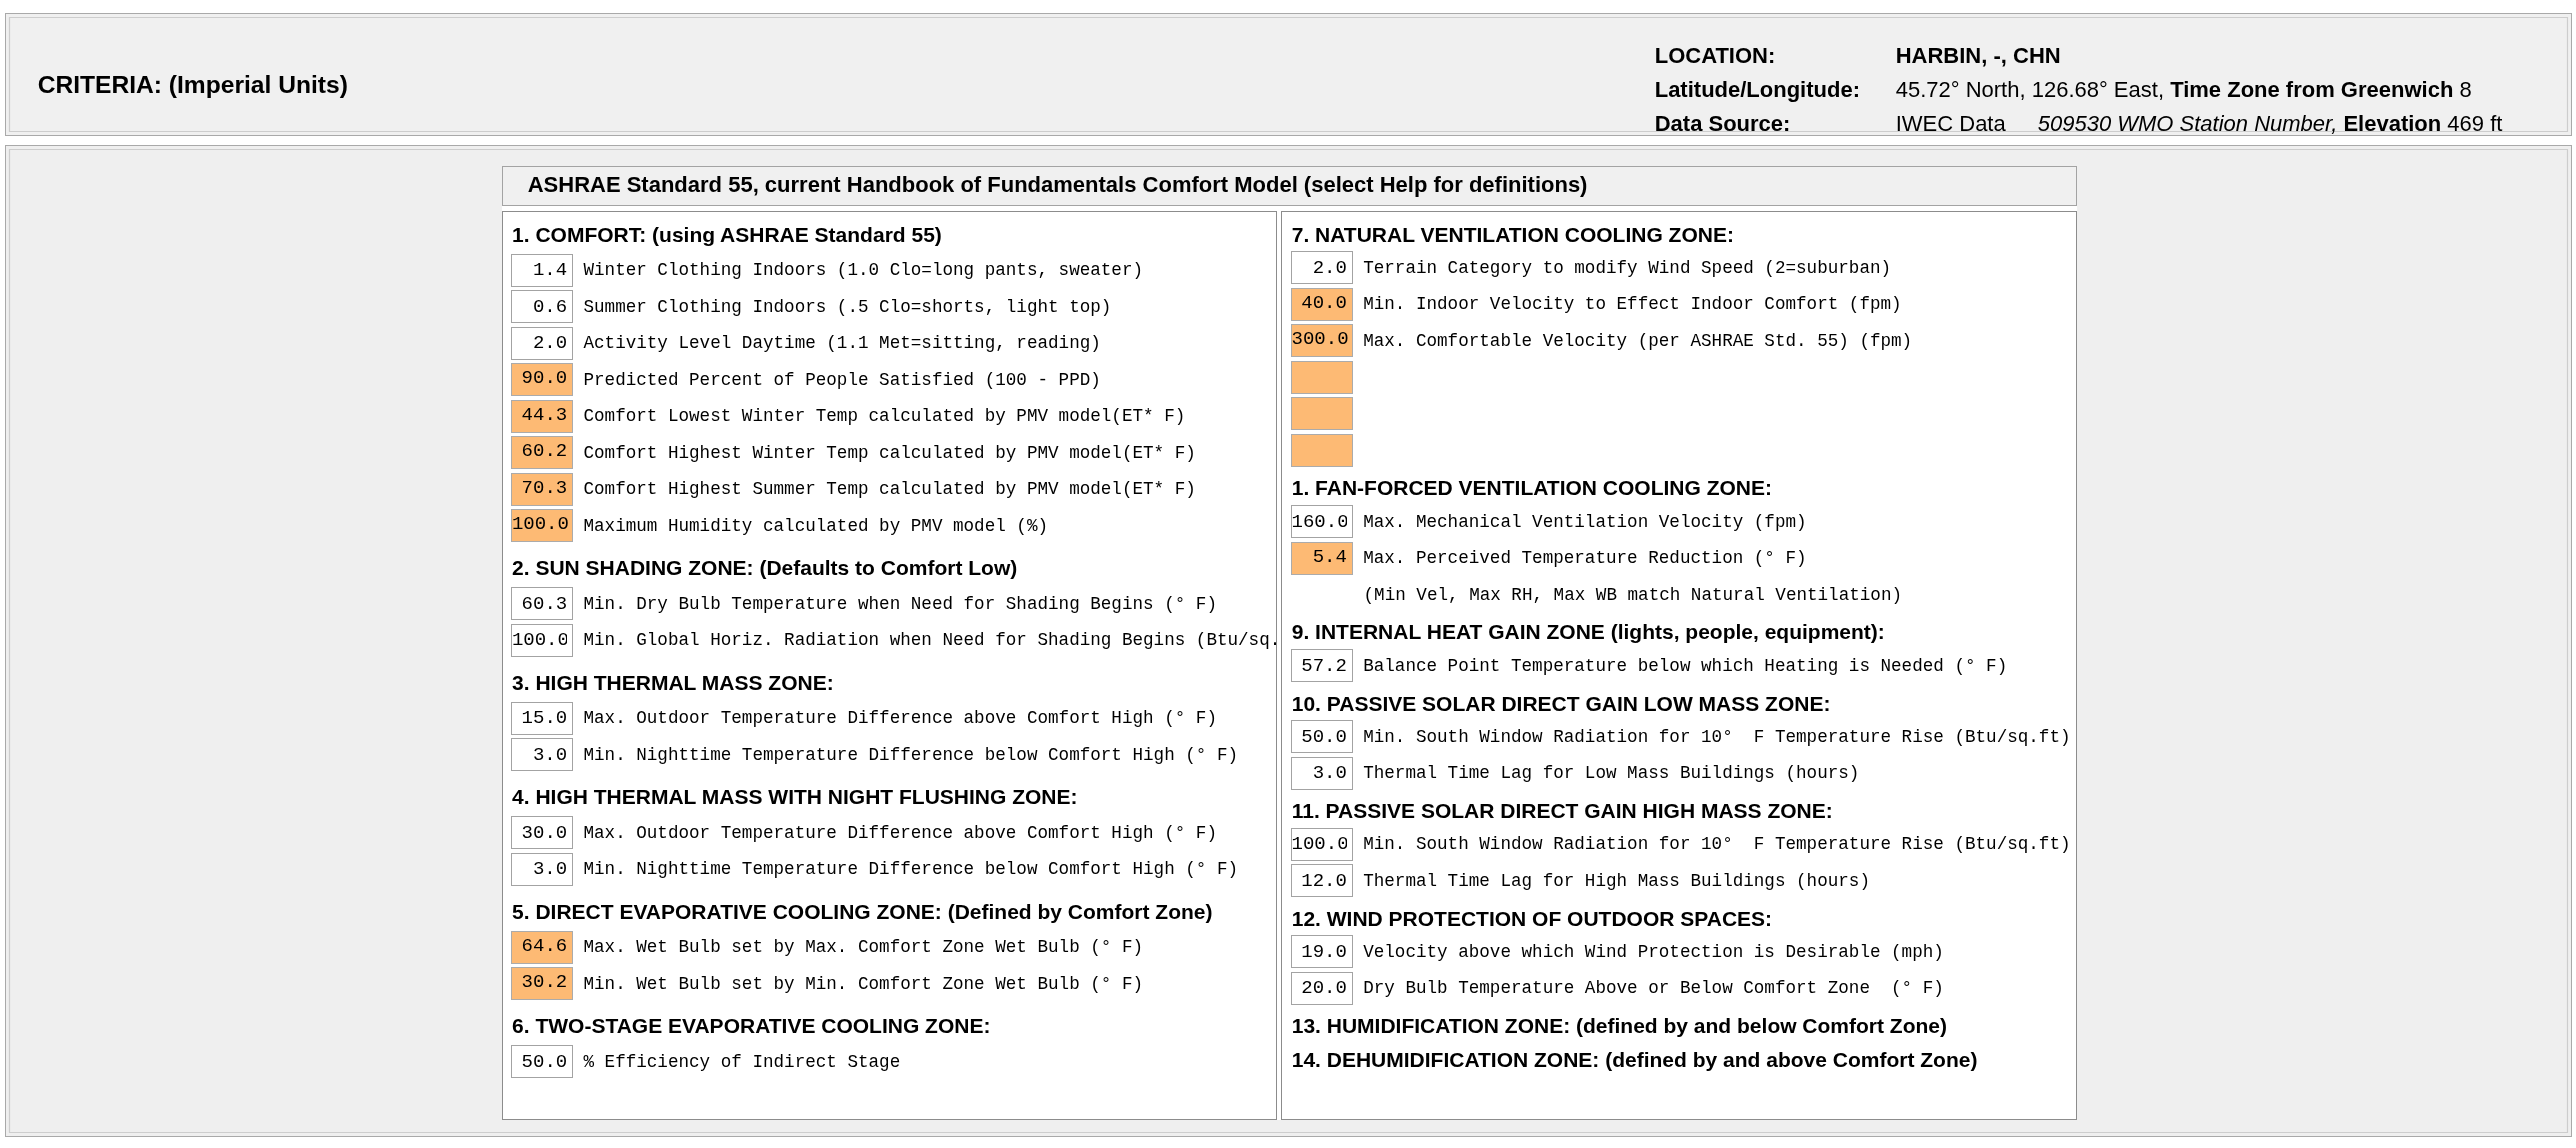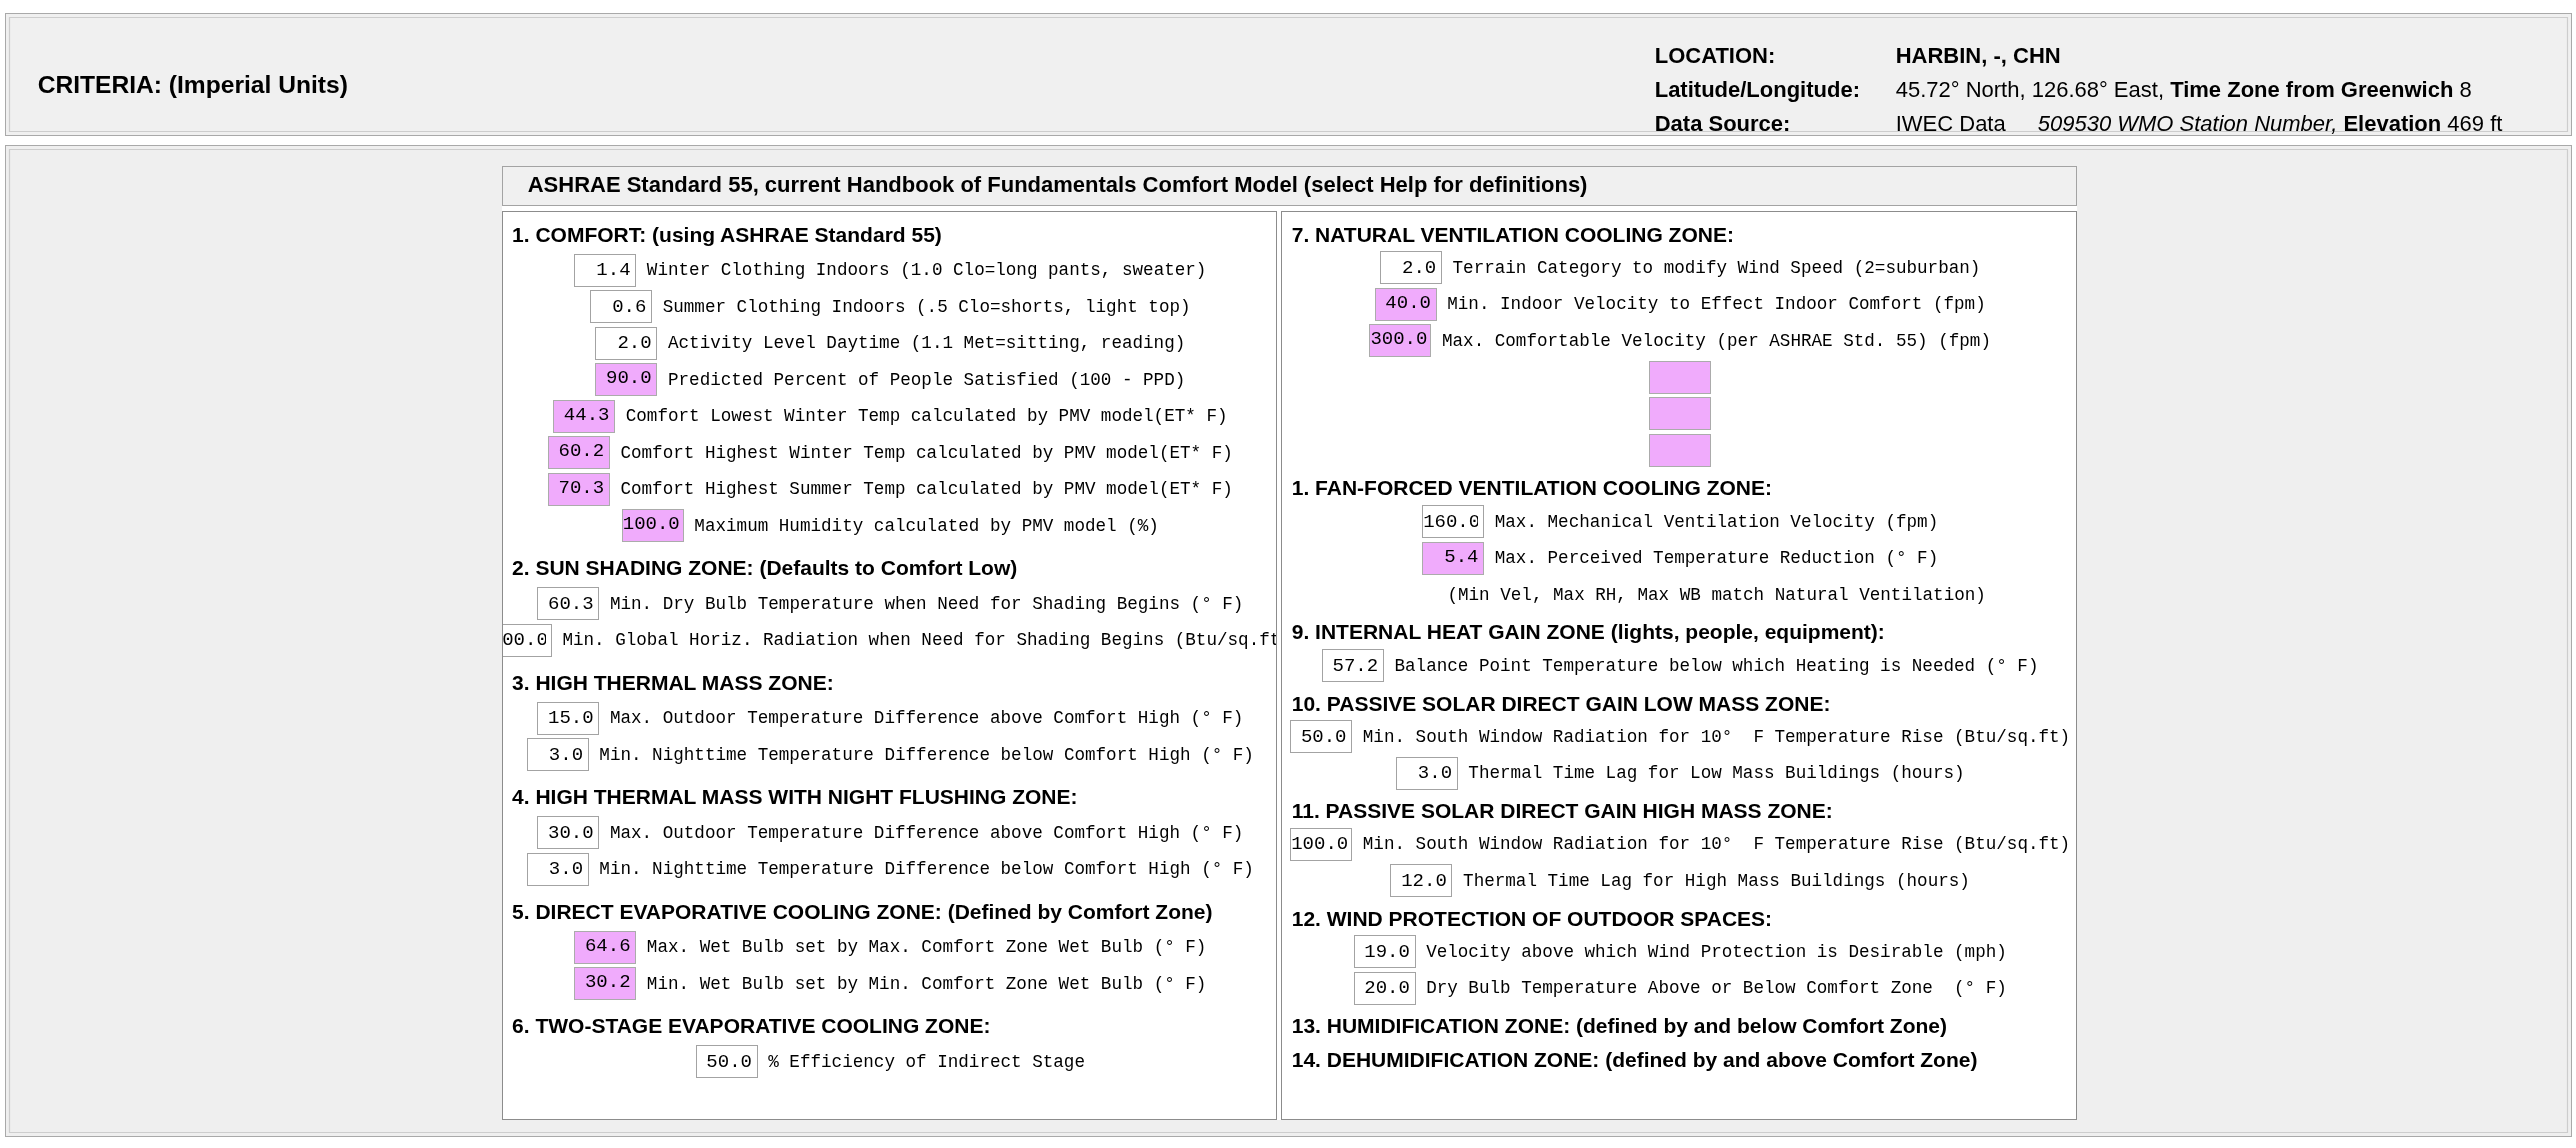--- a/index.html
+++ b/index.html
@@ -46,30 +46,30 @@
   .col {
     box-sizing:border-box; background:#ffffff;
     border:1.8px solid #8c8c8c; height:909px; overflow:hidden;
     padding:3.5px 5.9px 0 8.2px;
   }
   .col-left  { width:775px; margin-right:4.7px; }
   .col-right { flex:1; }
   .sec-title { font-size:21px; font-weight:bold; margin:14px 0 7px 1.2px; white-space:pre; }
   .col-right .sec-title { margin:9.4px 0 4.7px 1.2px; }
   .section:first-child .sec-title { margin-top:7px; }
-  .row { display:flex; align-items:center; height:33px; margin-bottom:3.5px;justify-content:center; }
+  .row { display:flex; align-items:center; height:33px; margin-bottom:3.5px; }
   .vbox {
     width:62px; height:33px; box-sizing:border-box; flex:0 0 62px;
     border:1.8px solid #a3a3a3; background:#ffffff;
     font-family:"Liberation Mono", monospace; font-size:19px;
     text-align:right; padding:0 4.7px 0 0; color:#000;
   }
   input.vbox { outline:none; }
   div.vbox  { line-height:29px; }
-  .vbox.ro  { background:#f0abfc; border-color:#ababab; }
+  .vbox.ro  { background:#fdba74; border-color:#ababab; }
   .row-label {
     margin-left:10.6px; font-family:"Liberation Mono", monospace;
     font-size:17.6px; white-space:pre;
   }
   .row-label.note { margin-left:73px; }
 </style>
 </head>
 <body>
 
 <div class="top-band">

